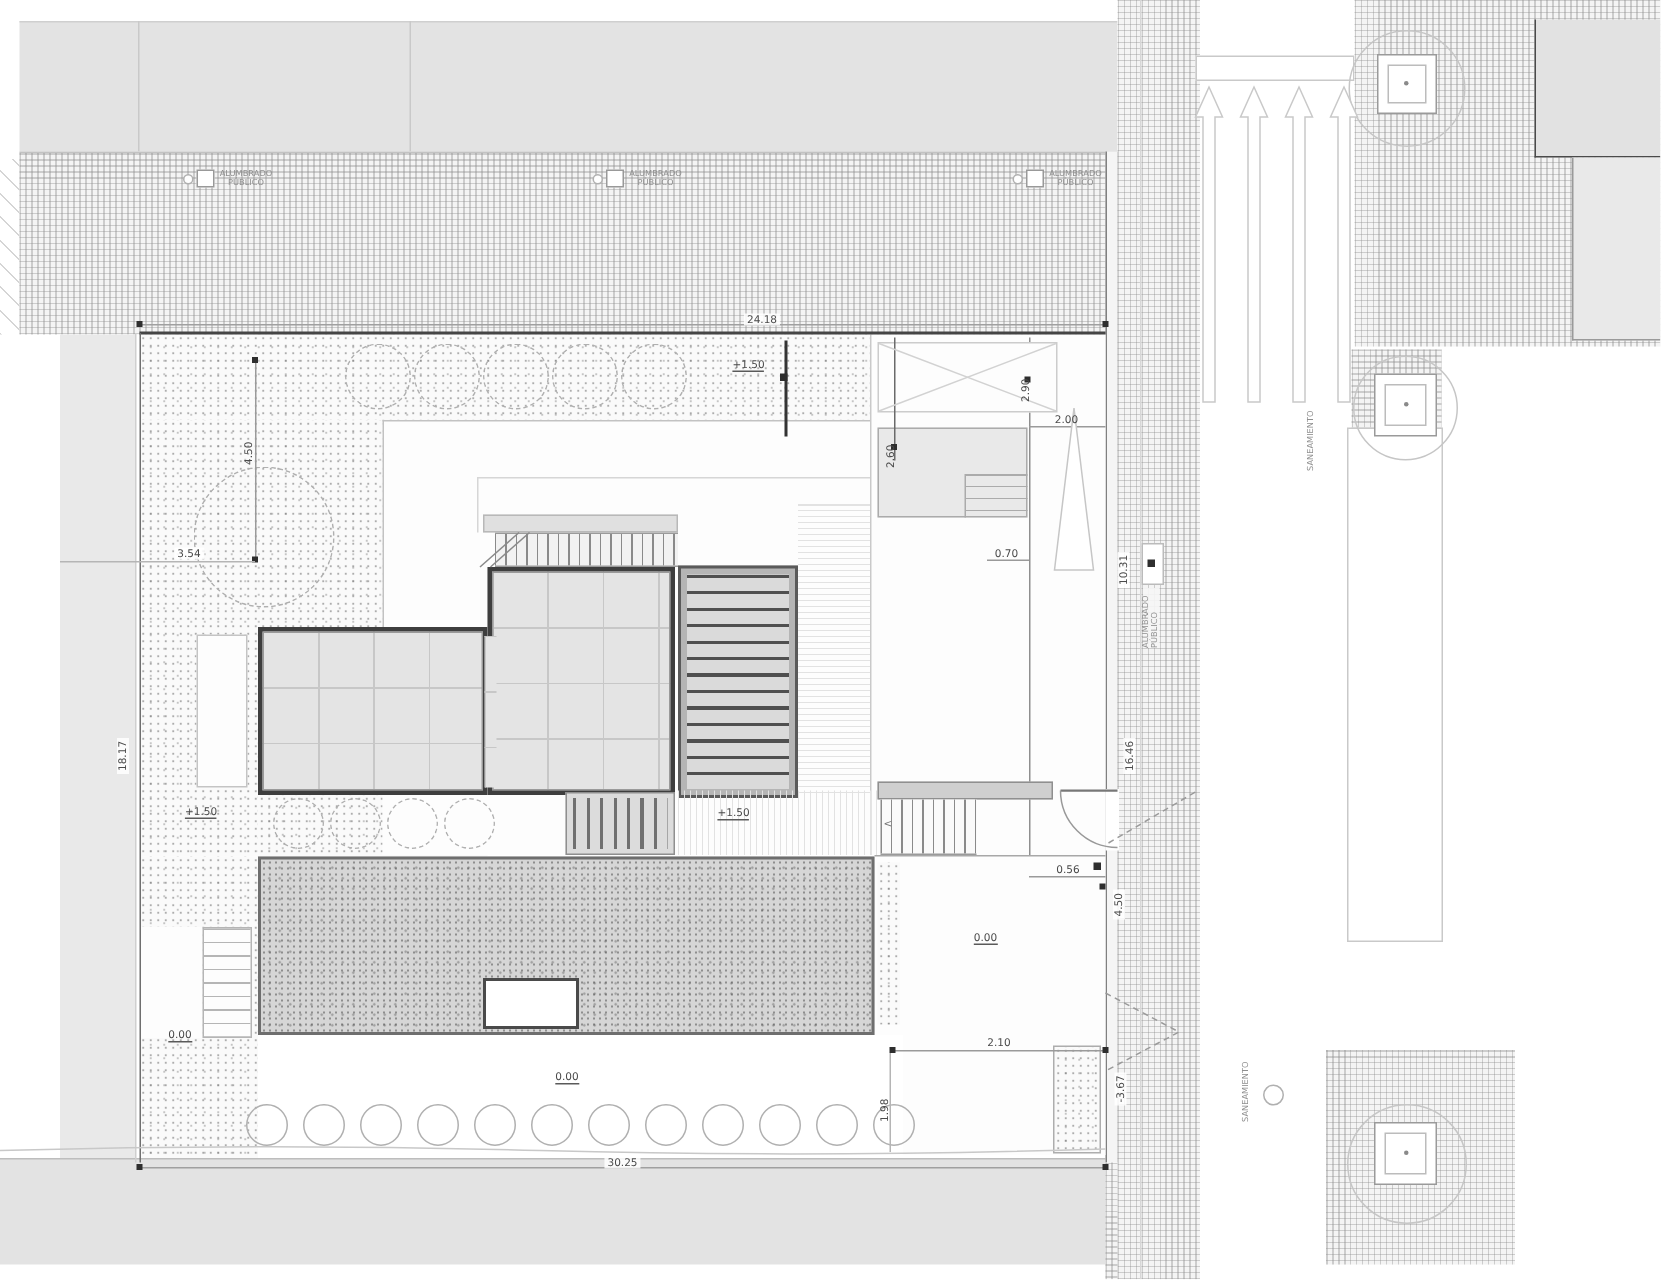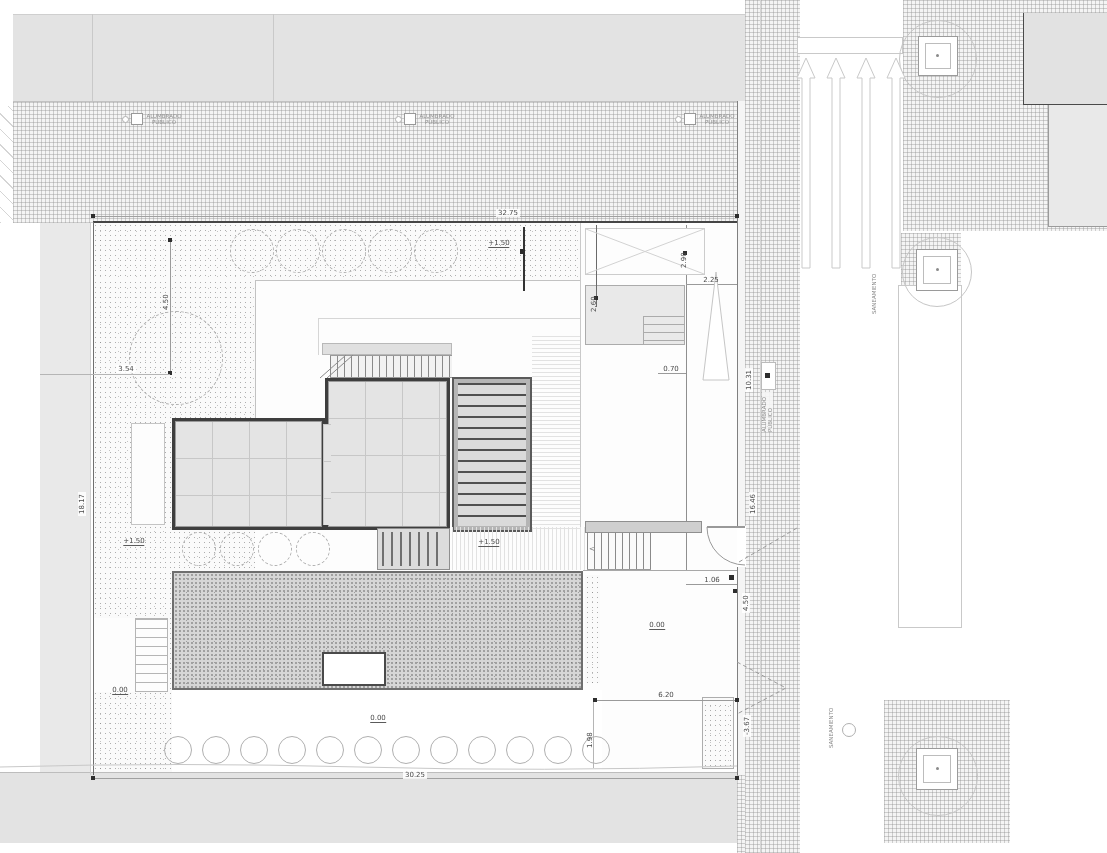--- a/index.html
+++ b/index.html
@@ -234,33 +234,33 @@
     <line x1="327" y1="378" x2="353" y2="355" stroke="#8a8a8a" stroke-width="1"></line>
 
     <path d="M 0 767 Q 180 762 360 767 T 737 766" fill="none" stroke="#c8c8c8" stroke-width="1"></path>
 
     <polygon points="806,58 815,78 810,78 810,268 802,268 802,78 797,78" fill="#fff" stroke="#c9c9c9" stroke-width="1"></polygon>
     <polygon points="836,58 845,78 840,78 840,268 832,268 832,78 827,78" fill="#fff" stroke="#c9c9c9" stroke-width="1"></polygon>
     <polygon points="866,58 875,78 870,78 870,268 862,268 862,78 857,78" fill="#fff" stroke="#c9c9c9" stroke-width="1"></polygon>
     <polygon points="896,58 905,78 900,78 900,268 892,268 892,78 887,78" fill="#fff" stroke="#c9c9c9" stroke-width="1"></polygon>
   </svg>
 
-  <div class="lab c wbg" style="left:508px;top:209px">32.75</div>
+  <div class="lab c wbg" style="left:508px;top:209px">24.18</div>
   <div class="lab c wbg" style="left:415px;top:771px">30.25</div>
   <div class="lab rot wbg" style="left:78px;top:516px">18.17</div>
 
   <div class="lab rot wbg" style="left:745px;top:392px">10.31</div>
   <div class="lab rot wbg" style="left:749px;top:516px">16.46</div>
   <div class="lab rot wbg" style="left:742px;top:613px">4.50</div>
   <div class="lab rot wbg" style="left:743px;top:737px">-3.67</div>
 
-  <div class="lab c" style="left:712px;top:576px">1.06</div>
-  <div class="lab c" style="left:666px;top:691px">6.20</div>
+  <div class="lab c" style="left:712px;top:576px">0.56</div>
+  <div class="lab c" style="left:666px;top:691px">2.10</div>
   <div class="lab rot" style="left:586px;top:748px">1.98</div>
-  <div class="lab c" style="left:711px;top:276px">2.25</div>
+  <div class="lab c" style="left:711px;top:276px">2.00</div>
   <div class="lab c" style="left:671px;top:365px">0.70</div>
   <div class="lab rot" style="left:162px;top:310px">4.50</div>
   <div class="lab c wbg" style="left:126px;top:365px">3.54</div>
   <div class="lab rot" style="left:680px;top:268px">2.90</div>
   <div class="lab rot" style="left:590px;top:312px">2.60</div>
 
   <div class="lab c" style="left:499px;top:239px"><span class="lvl">+1.50</span></div>
   <div class="lab c" style="left:489px;top:538px"><span class="lvl">+1.50</span></div>
   <div class="lab c" style="left:134px;top:537px"><span class="lvl">+1.50</span></div>
   <div class="lab c" style="left:657px;top:621px"><span class="lvl">0.00</span></div>

